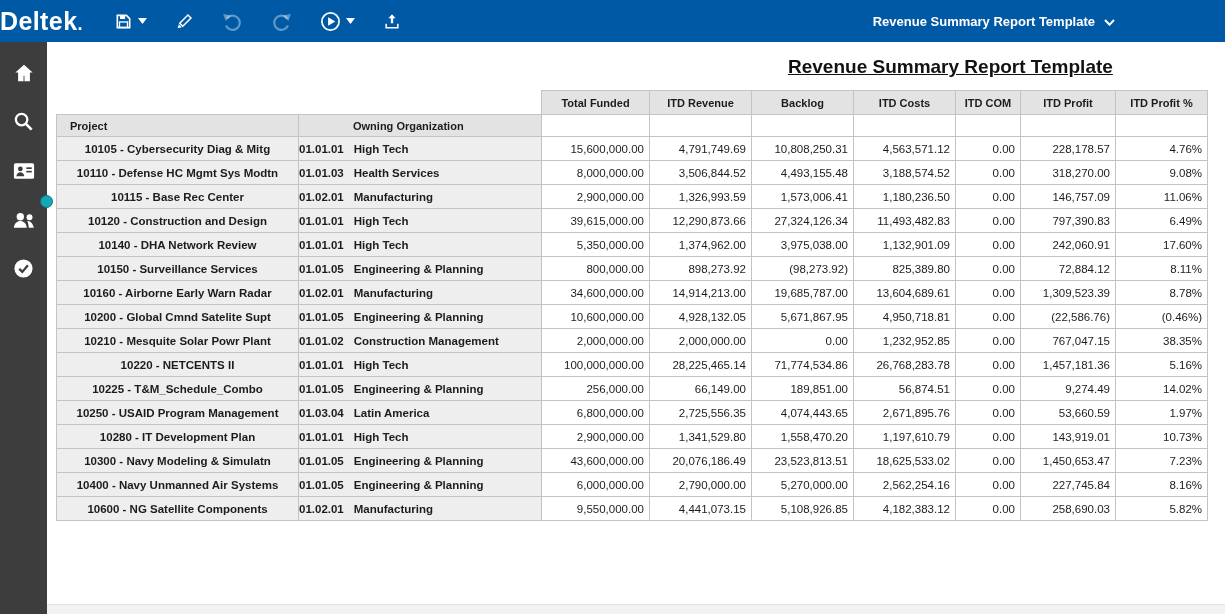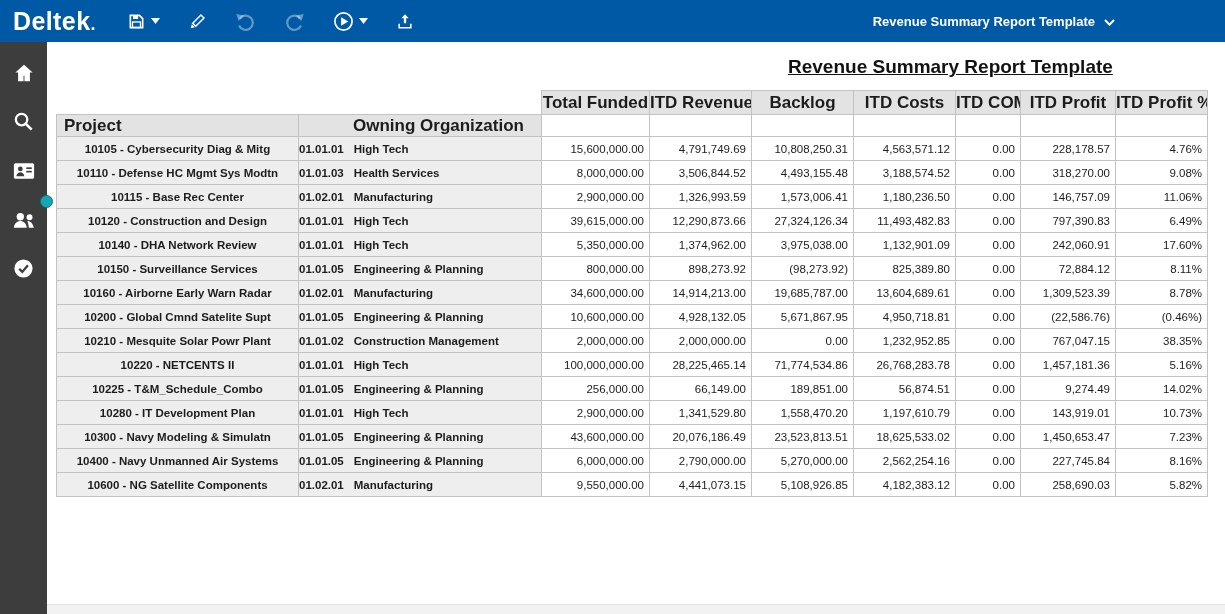--- a/index.html
+++ b/index.html
@@ -1,45 +1,45 @@
 <!DOCTYPE html>
 <html><head>
 <meta charset="utf-8">
 <style>
   *{box-sizing:border-box;margin:0;padding:0}
   html,body{width:1225px;height:614px;overflow:hidden}
   body{font-family:"Liberation Sans",sans-serif;background:#fff;position:relative;color:#1c1c1c}
 
   
   .topbar{position:absolute;top:0;left:0;width:1225px;height:42px;background:#0059a4;display:flex;align-items:center;color:#fff}
-  .logo{font-size:25px;font-weight:bold;letter-spacing:.4px;margin-left:13px;white-space:nowrap}
+  .logo{font-size:25px;font-weight:bold;letter-spacing:.4px;margin-left:0;white-space:nowrap}
   .logo .dot{font-size:18px}
   .tools{display:flex;align-items:center;margin-left:22px;gap:10px}
   .tool{display:flex;align-items:center;gap:5px;background:none;border:0;color:#fff;padding:5px 9px;cursor:pointer}
   .tool.disabled{color:rgba(255,255,255,.38)}
   .tool svg{display:block}
   .tmpl{margin-left:auto;margin-right:110px;display:flex;align-items:center;gap:9px;font-size:13px;font-weight:bold;cursor:pointer;white-space:nowrap}
 
   
   .sidebar{position:absolute;top:42px;left:0;width:47px;height:572px;background:#3d3d3d;display:flex;flex-direction:column;align-items:center;padding-top:12px;gap:9px;z-index:2}
   .side-btn{width:47px;height:40px;display:flex;align-items:center;justify-content:center;background:none;border:0;cursor:pointer;color:#fff}
   .handle{position:absolute;top:195px;left:40px;width:13px;height:13px;border-radius:50%;background:#15a8b4;border:1px solid #0b7480;z-index:6;cursor:pointer}
 
   
   .title{position:absolute;top:56px;left:788px;font-size:19px;font-weight:bold;text-decoration:underline;color:#121212;white-space:nowrap}
 
   table.grid{position:absolute;top:90px;left:56px;width:1151px;border-collapse:collapse;table-layout:fixed;font-size:11.5px}
   .grid th,.grid td{border:1px solid #c3c3c3;height:24px;overflow:hidden;white-space:nowrap;padding:0}
-  .grid th{font-size:17px}
+  .grid th{font-size:11px}
   .grid th.spacer{border:none;background:#fff}
   .grid th.mhead{background:#e3e3e3;font-weight:bold;text-align:center}
   .grid tr.hdr2 th{height:22px}
   .grid th.blank{background:#fff}
   .grid th.lhead{background:#e3e3e3;font-weight:bold;text-align:left}
-  .grid th.project-head{padding-left:7px}
+  .grid th.project-head{padding-left:13px}
   .grid th.org-head{padding-left:54px}
   .grid td.proj{background:#eee;font-weight:bold;text-align:center}
   .grid td.org{background:#eee;font-weight:bold;text-align:left}
   .grid td.org .oc{margin-right:10px}
   .grid td.num{text-align:right;padding-right:5px;background:#fff}
 
   .hscroll{position:absolute;left:47px;bottom:0;width:1178px;height:10px;background:#f2f2f2;border-top:1px solid #e2e2e2;cursor:pointer}
 </style>
 </head>
 <body>
@@ -326,20 +326,31 @@
         <td class="org"><span class="oc">01.01.05</span><span class="on">Engineering &amp; Planning</span></td>
         <td class="num">256,000.00</td>
         <td class="num">66,149.00</td>
         <td class="num">189,851.00</td>
         <td class="num">56,874.51</td>
         <td class="num">0.00</td>
         <td class="num">9,274.49</td>
         <td class="num">14.02%</td>
       </tr>
       <tr>
+        <td class="proj">10250 - USAID Program Management</td>
+        <td class="org"><span class="oc">01.03.04</span><span class="on">Latin America</span></td>
+        <td class="num">6,800,000.00</td>
+        <td class="num">2,725,556.35</td>
+        <td class="num">4,074,443.65</td>
+        <td class="num">2,671,895.76</td>
+        <td class="num">0.00</td>
+        <td class="num">53,660.59</td>
+        <td class="num">1.97%</td>
+      </tr>
+      <tr>
         <td class="proj">10280 - IT Development Plan</td>
         <td class="org"><span class="oc">01.01.01</span><span class="on">High Tech</span></td>
         <td class="num">2,900,000.00</td>
         <td class="num">1,341,529.80</td>
         <td class="num">1,558,470.20</td>
         <td class="num">1,197,610.79</td>
         <td class="num">0.00</td>
         <td class="num">143,919.01</td>
         <td class="num">10.73%</td>
       </tr>

